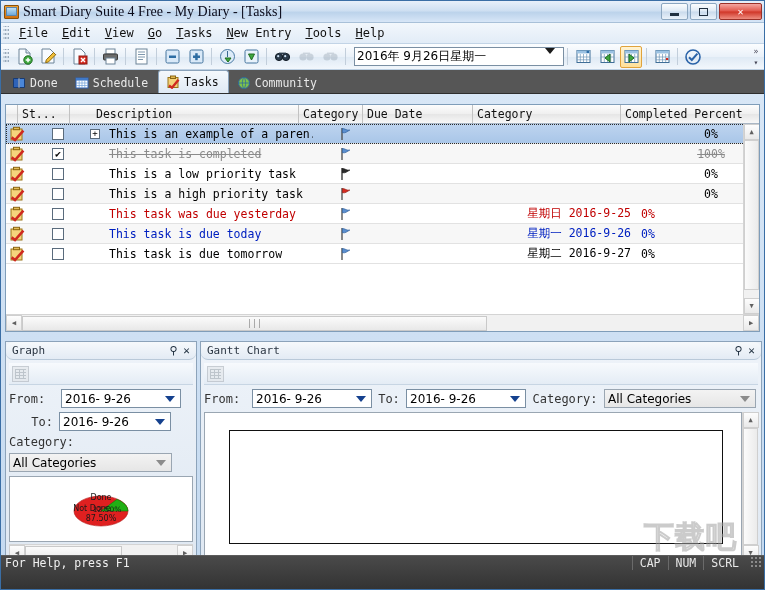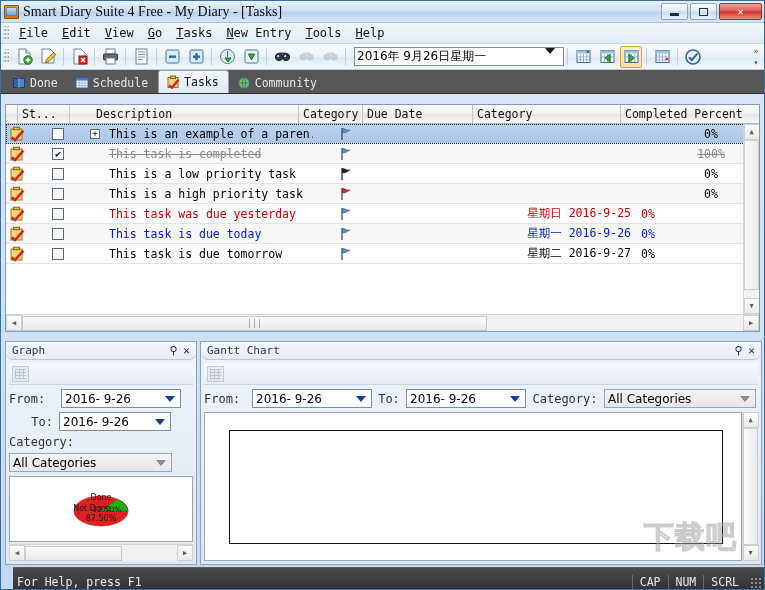--- a/index.html
+++ b/index.html
@@ -245,24 +245,24 @@
   .watermark {
     position:absolute; right:4px; bottom:2px;
     font-size: 30px; color: rgba(255,255,255,0.0);
     -webkit-text-stroke: 1px rgba(160,160,160,0.55);
     font-family:"DejaVu Sans","Liberation Sans",sans-serif;
     font-weight: bold; letter-spacing: 1px; pointer-events:none;
   }
 
   
   .statusbar {
-    position:absolute; left:12px; right:0; bottom:0; height:22px;
+    position:absolute; left:0; right:0; bottom:0; height:34px;
     background: linear-gradient(180deg,#4a4a4a,#333333);
     border-top: 1px solid #5c5c5c;
-    display:flex; align-items:flex-end; color:#f0f0f0; font-size:11.5px;
+    display:flex; align-items:flex-start; color:#f0f0f0; font-size:11.5px;
     padding: 0 2px 0 4px;
     font-family:"DejaVu Sans Mono","Liberation Mono",monospace;
   }
   .statusbar .msg { flex:1; }
   .sb-pane { padding: 0 7px; border-left: 1px solid #6a6a6a; color:#e8e8e8; }
   .sb-grip { width:12px; height:12px; margin-left:4px;
     background-image: radial-gradient(circle,#8a8a8a 1px, transparent 1.2px);
     background-size:4px 4px; }
 </style>
 </head>

